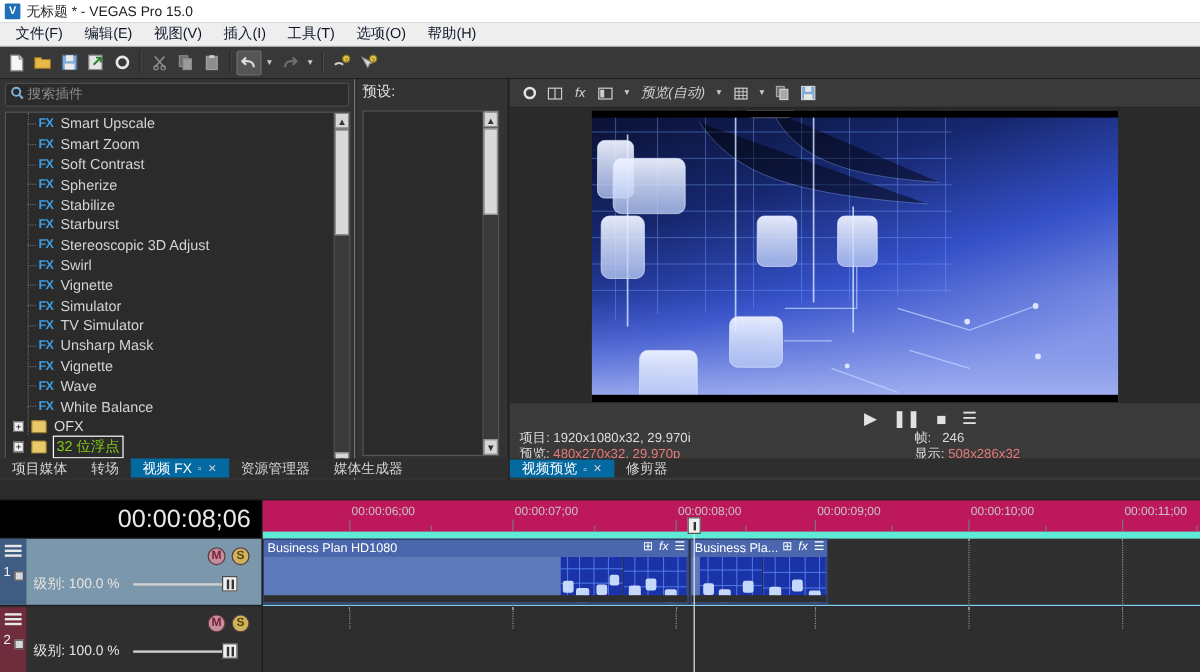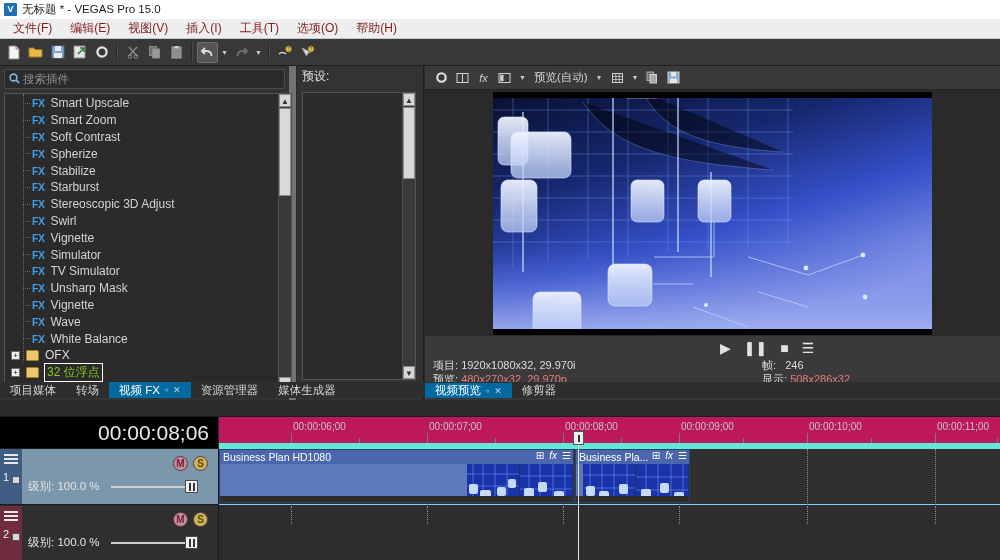--- a/index.html
+++ b/index.html
@@ -21,21 +21,21 @@
     font-size: 11.5px;
   }
   .titlebar .applogo {
     width: 13px; height: 13px; background: #1f6fb5; color: #fff;
     font-size: 9px; font-weight: bold; line-height: 13px;
     text-align: center; margin-right: 5px; border-radius: 1px;
   }
 
   
   .menubar {
-    height: 20px; background: #eeeeee; color: #7f1d1d;
+    height: 20px; background: #eeeeee; color: #0f172a;
     display: flex; align-items: center; padding-left: 4px;
     font-size: 12px; border-bottom: 1px solid #c8c8c8;
   }
   .menubar .mi { padding: 2px 9px; white-space: nowrap; }
 
   
   .toolbar {
     height: 27px; background: #383838; border-bottom: 1px solid #202020;
     display: flex; align-items: center; padding-left: 3px; gap: 1px;
   }
@@ -47,21 +47,21 @@
   .tsep { width: 2px; height: 18px; border-left: 1px solid #2a2a2a;
           border-right: 1px solid #4a4a4a; margin: 0 3px; }
   .tarrow { width: 11px; height: 21px; display:flex; align-items:center; justify-content:center;
             font-size: 7px; color: #c9c9c9; }
 
   
   .upper { position: absolute; top: 66px; left: 0; width: 1000px; height: 334px; }
 
   
   .fxpanel { position: absolute; left: 0; top: 0; width: 296px; height: 334px;
-             background: #333333; border-right: 7px solid #737373; }
+             background: #333333; border-right: 1px solid #737373; }
   .searchrow { height: 20px; margin: 3px 4px 2px 4px; display: flex; align-items: center;
                background: #2b2b2b; border: 1px solid #4a4a4a; border-radius: 2px; }
   .searchrow .sico { width: 18px; text-align: center; font-size: 11px; color: #8fb8d8; }
   .searchrow input {
     flex: 1; background: transparent; border: 0; outline: none;
     color: #cfcfcf; font-size: 11.5px; font-family: inherit;
   }
   .searchrow input::placeholder { color: #8e8e8e; }
 
   .fxlist { position: absolute; left: 4px; top: 27px; width: 288px; height: 298px;
@@ -105,21 +105,21 @@
   .presetlist .pscroll .thumb { position: absolute; left: 0; right: 0; top: 14px; height: 72px;
                      background: #d9d9d9; border: 1px solid #8b8b8b; }
 
   
   .preview { position: absolute; left: 425px; top: 0; width: 575px; height: 334px;
              background: #383838; }
   .pvtool { height: 24px; display: flex; align-items: center; gap: 2px;
             padding-left: 7px; background: #3a3a3a; border-bottom: 1px solid #262626; }
   .pvtool .pbtn { width: 19px; height: 19px; display: flex; align-items: center;
                   justify-content: center; color: #cfcfcf; font-size: 12px; }
-  .pvtool .plabel { font-size: 11.5px; color: #d0d0d0; padding: 0 3px; }
+  .pvtool .plabel { font-size: 11.5px; color: #d0d0d0; padding: 0 3px; font-style: italic; }
   .pvtool .pcaret { font-size: 7px; color: #c9c9c9; padding: 0 3px; }
   .pvstage { position: absolute; left: 0; top: 24px; width: 575px; height: 246px;
              background: #2a2a2a; display: flex; align-items: center; justify-content: center; }
   .pvvideo { width: 439px; height: 243px; position: relative; overflow: hidden; }
 
   .pvinfo { position: absolute; left: 0; top: 270px; width: 575px; height: 50px;
             background: #3a3a3a; }
   .transport { position: absolute; left: 295px; top: 4px; display: flex; gap: 13px;
                align-items: center; color: #e2e2e2; }
   .transport div { font-size: 14px; }

